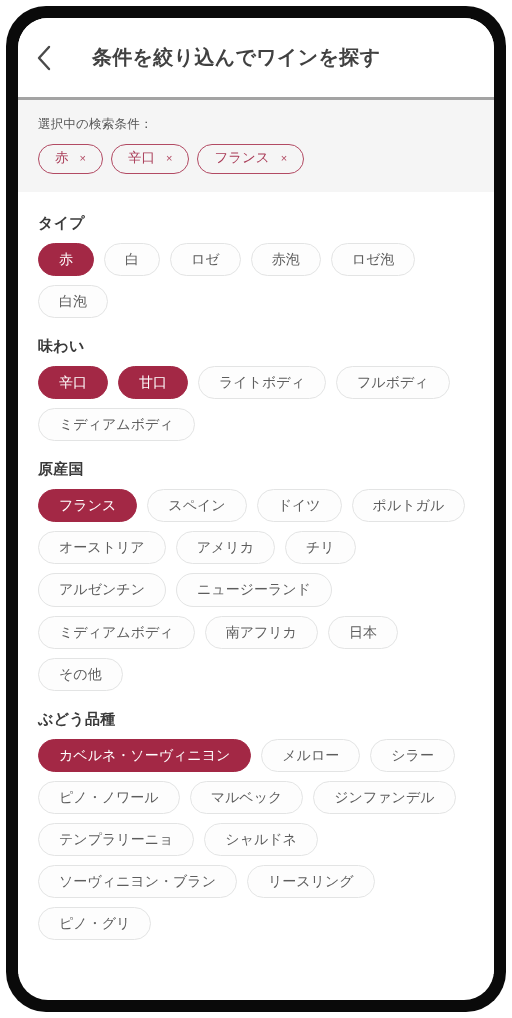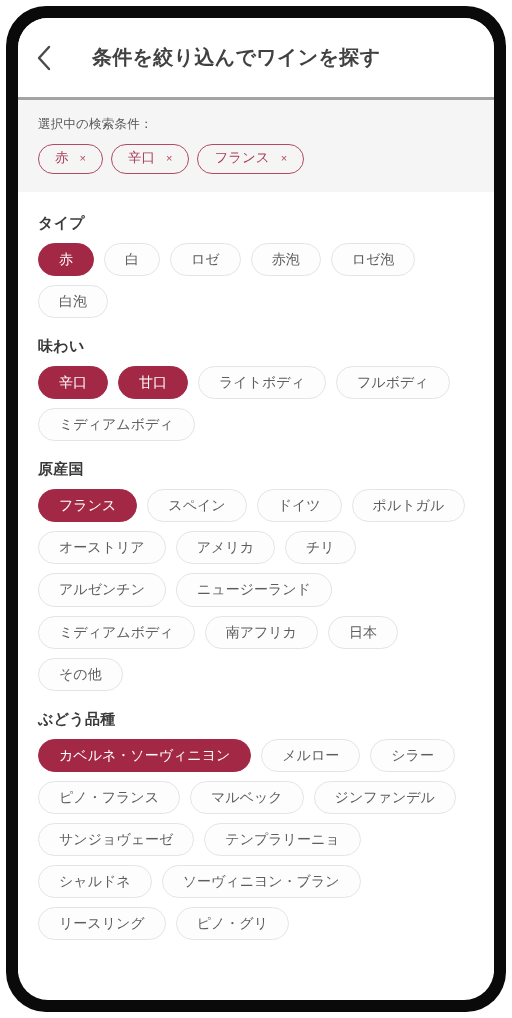--- a/index.html
+++ b/index.html
@@ -223,24 +223,23 @@
             <div class="option-chip">日本</div>
             <div class="option-chip">その他</div>
           </div>
         </div>
         <div class="filter-section">
           <div class="section-title">ぶどう品種</div>
           <div class="option-list">
             <div class="option-chip selected">カベルネ・ソーヴィニヨン</div>
             <div class="option-chip">メルロー</div>
             <div class="option-chip">シラー</div>
-            <div class="option-chip">ピノ・フランス</div>
+            <div class="option-chip">ピノ・ノワール</div>
             <div class="option-chip">マルベック</div>
             <div class="option-chip">ジンファンデル</div>
-            <div class="option-chip">サンジョヴェーゼ</div>
             <div class="option-chip">テンプラリーニョ</div>
             <div class="option-chip">シャルドネ</div>
             <div class="option-chip">ソーヴィニヨン・ブラン</div>
             <div class="option-chip">リースリング</div>
             <div class="option-chip">ピノ・グリ</div>
           </div>
         </div>
       </div>
 
   </div>

